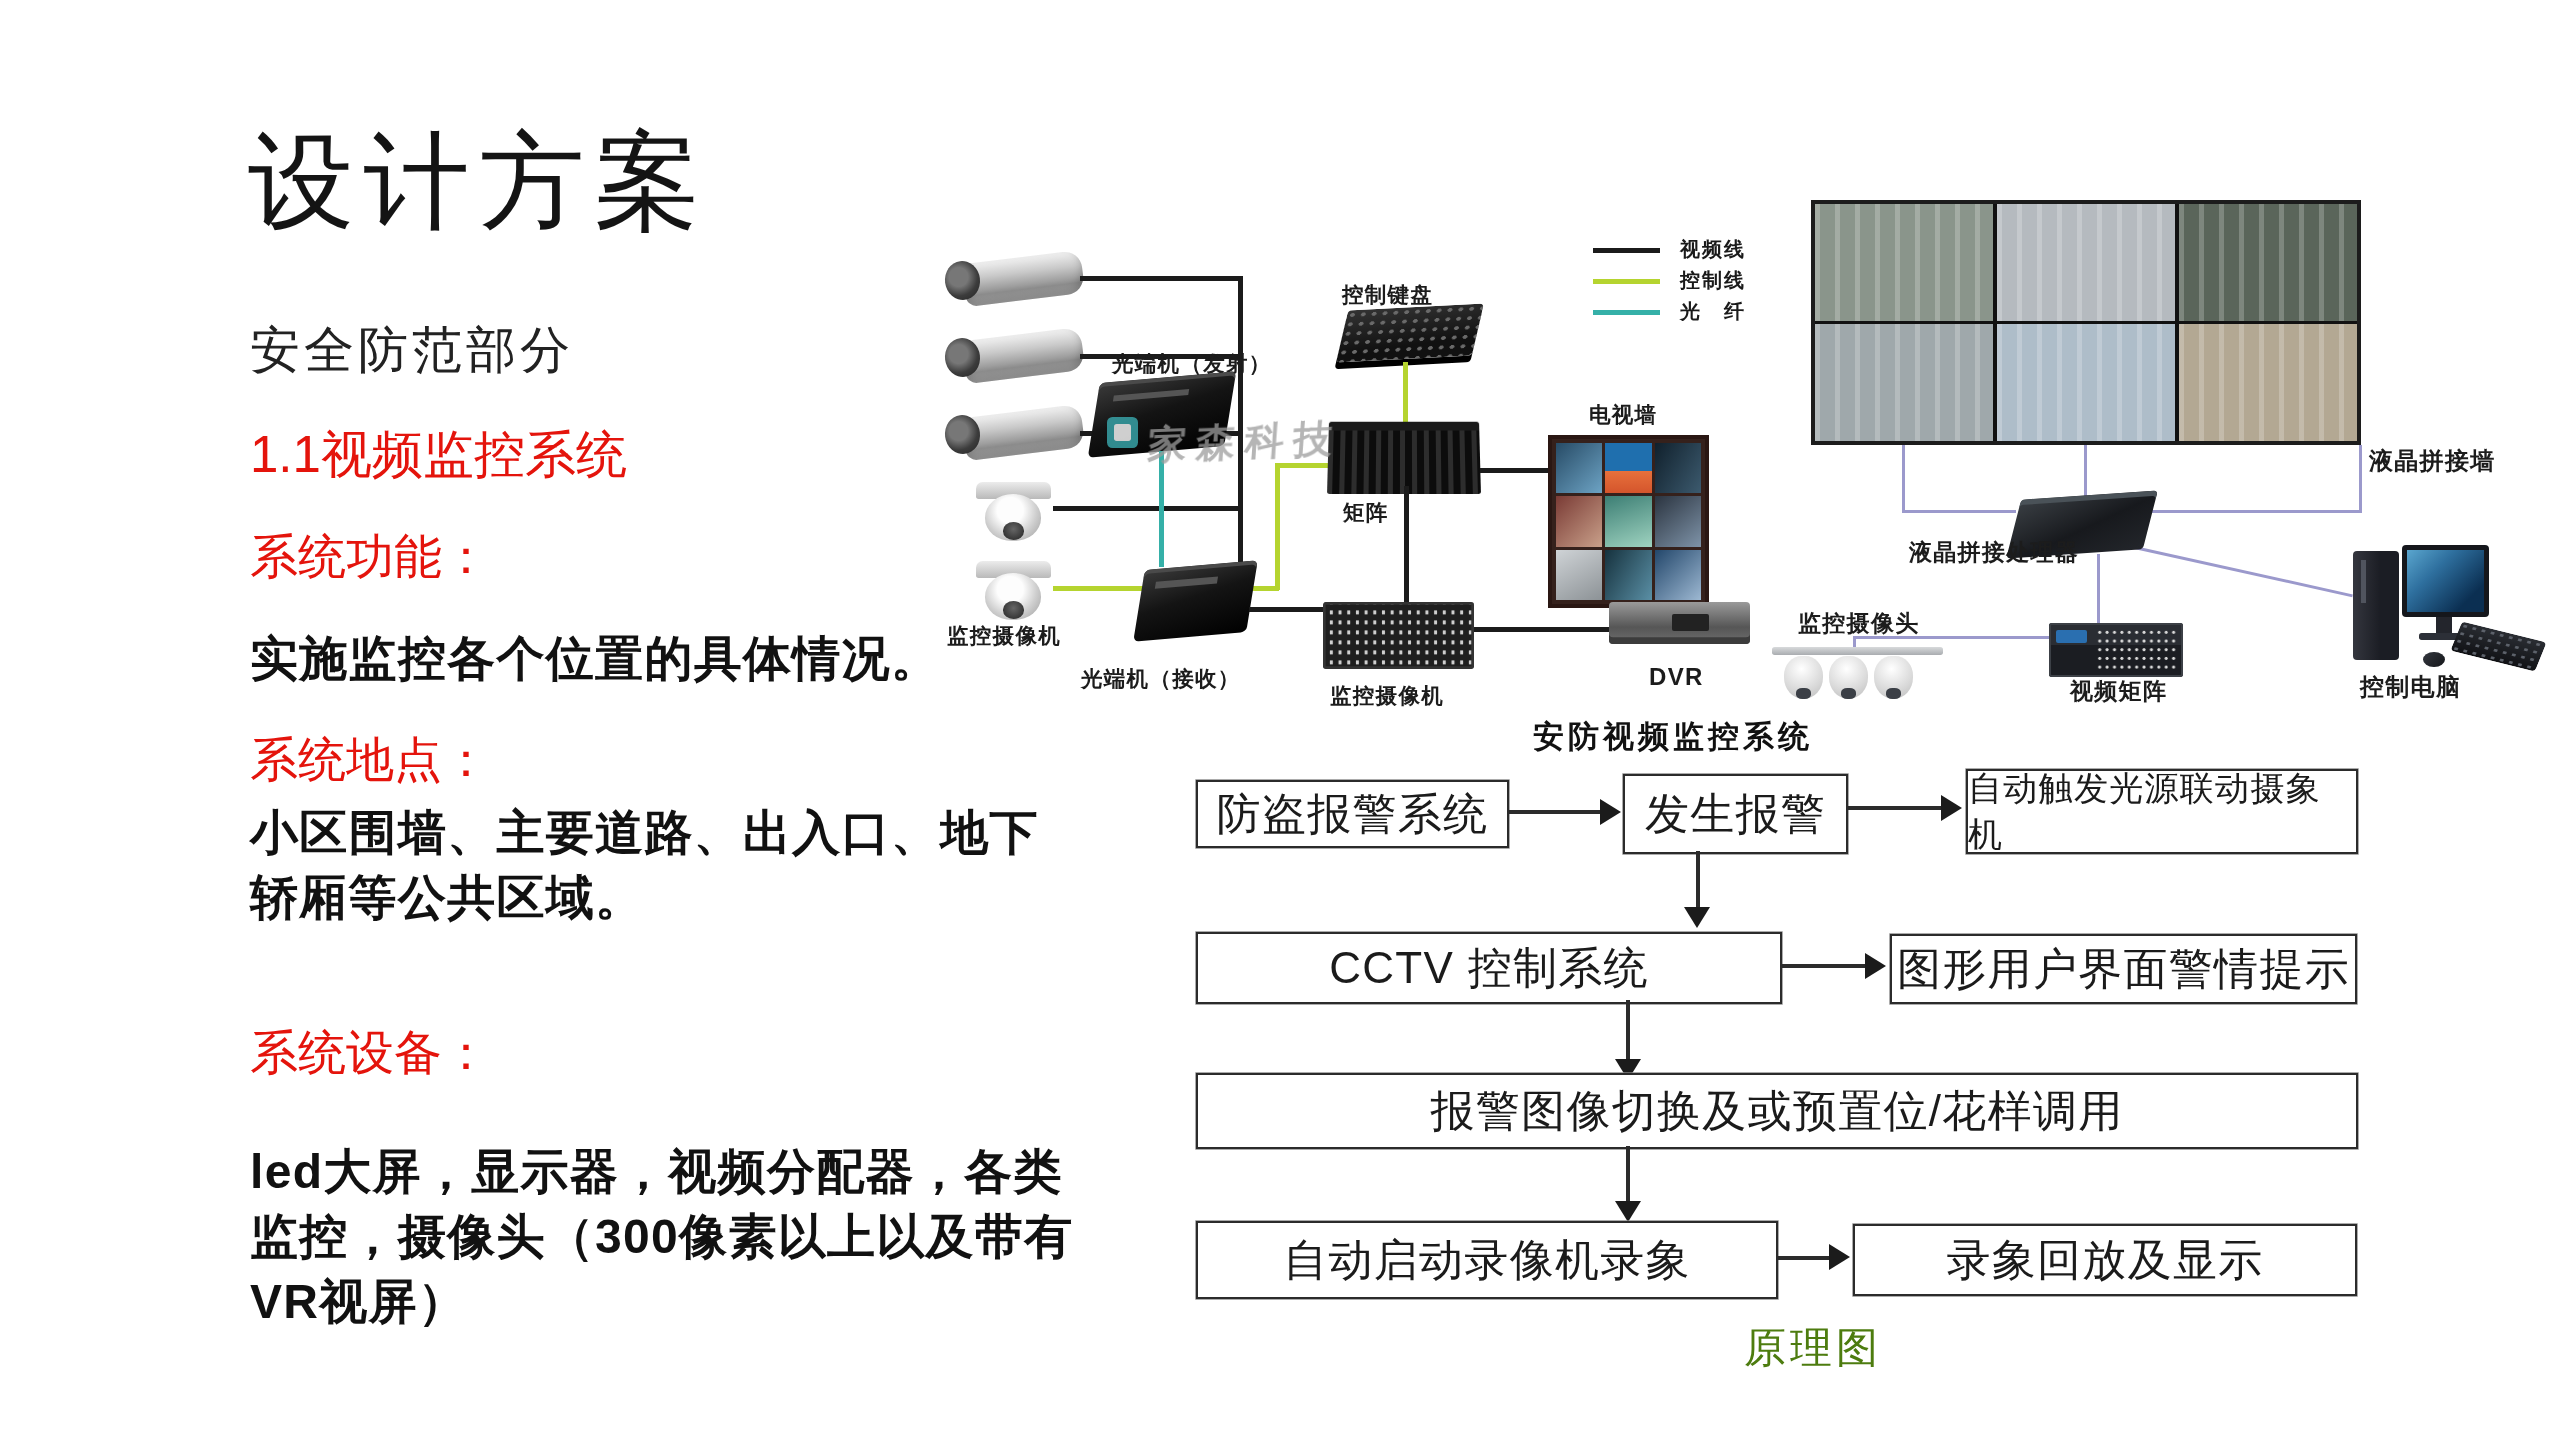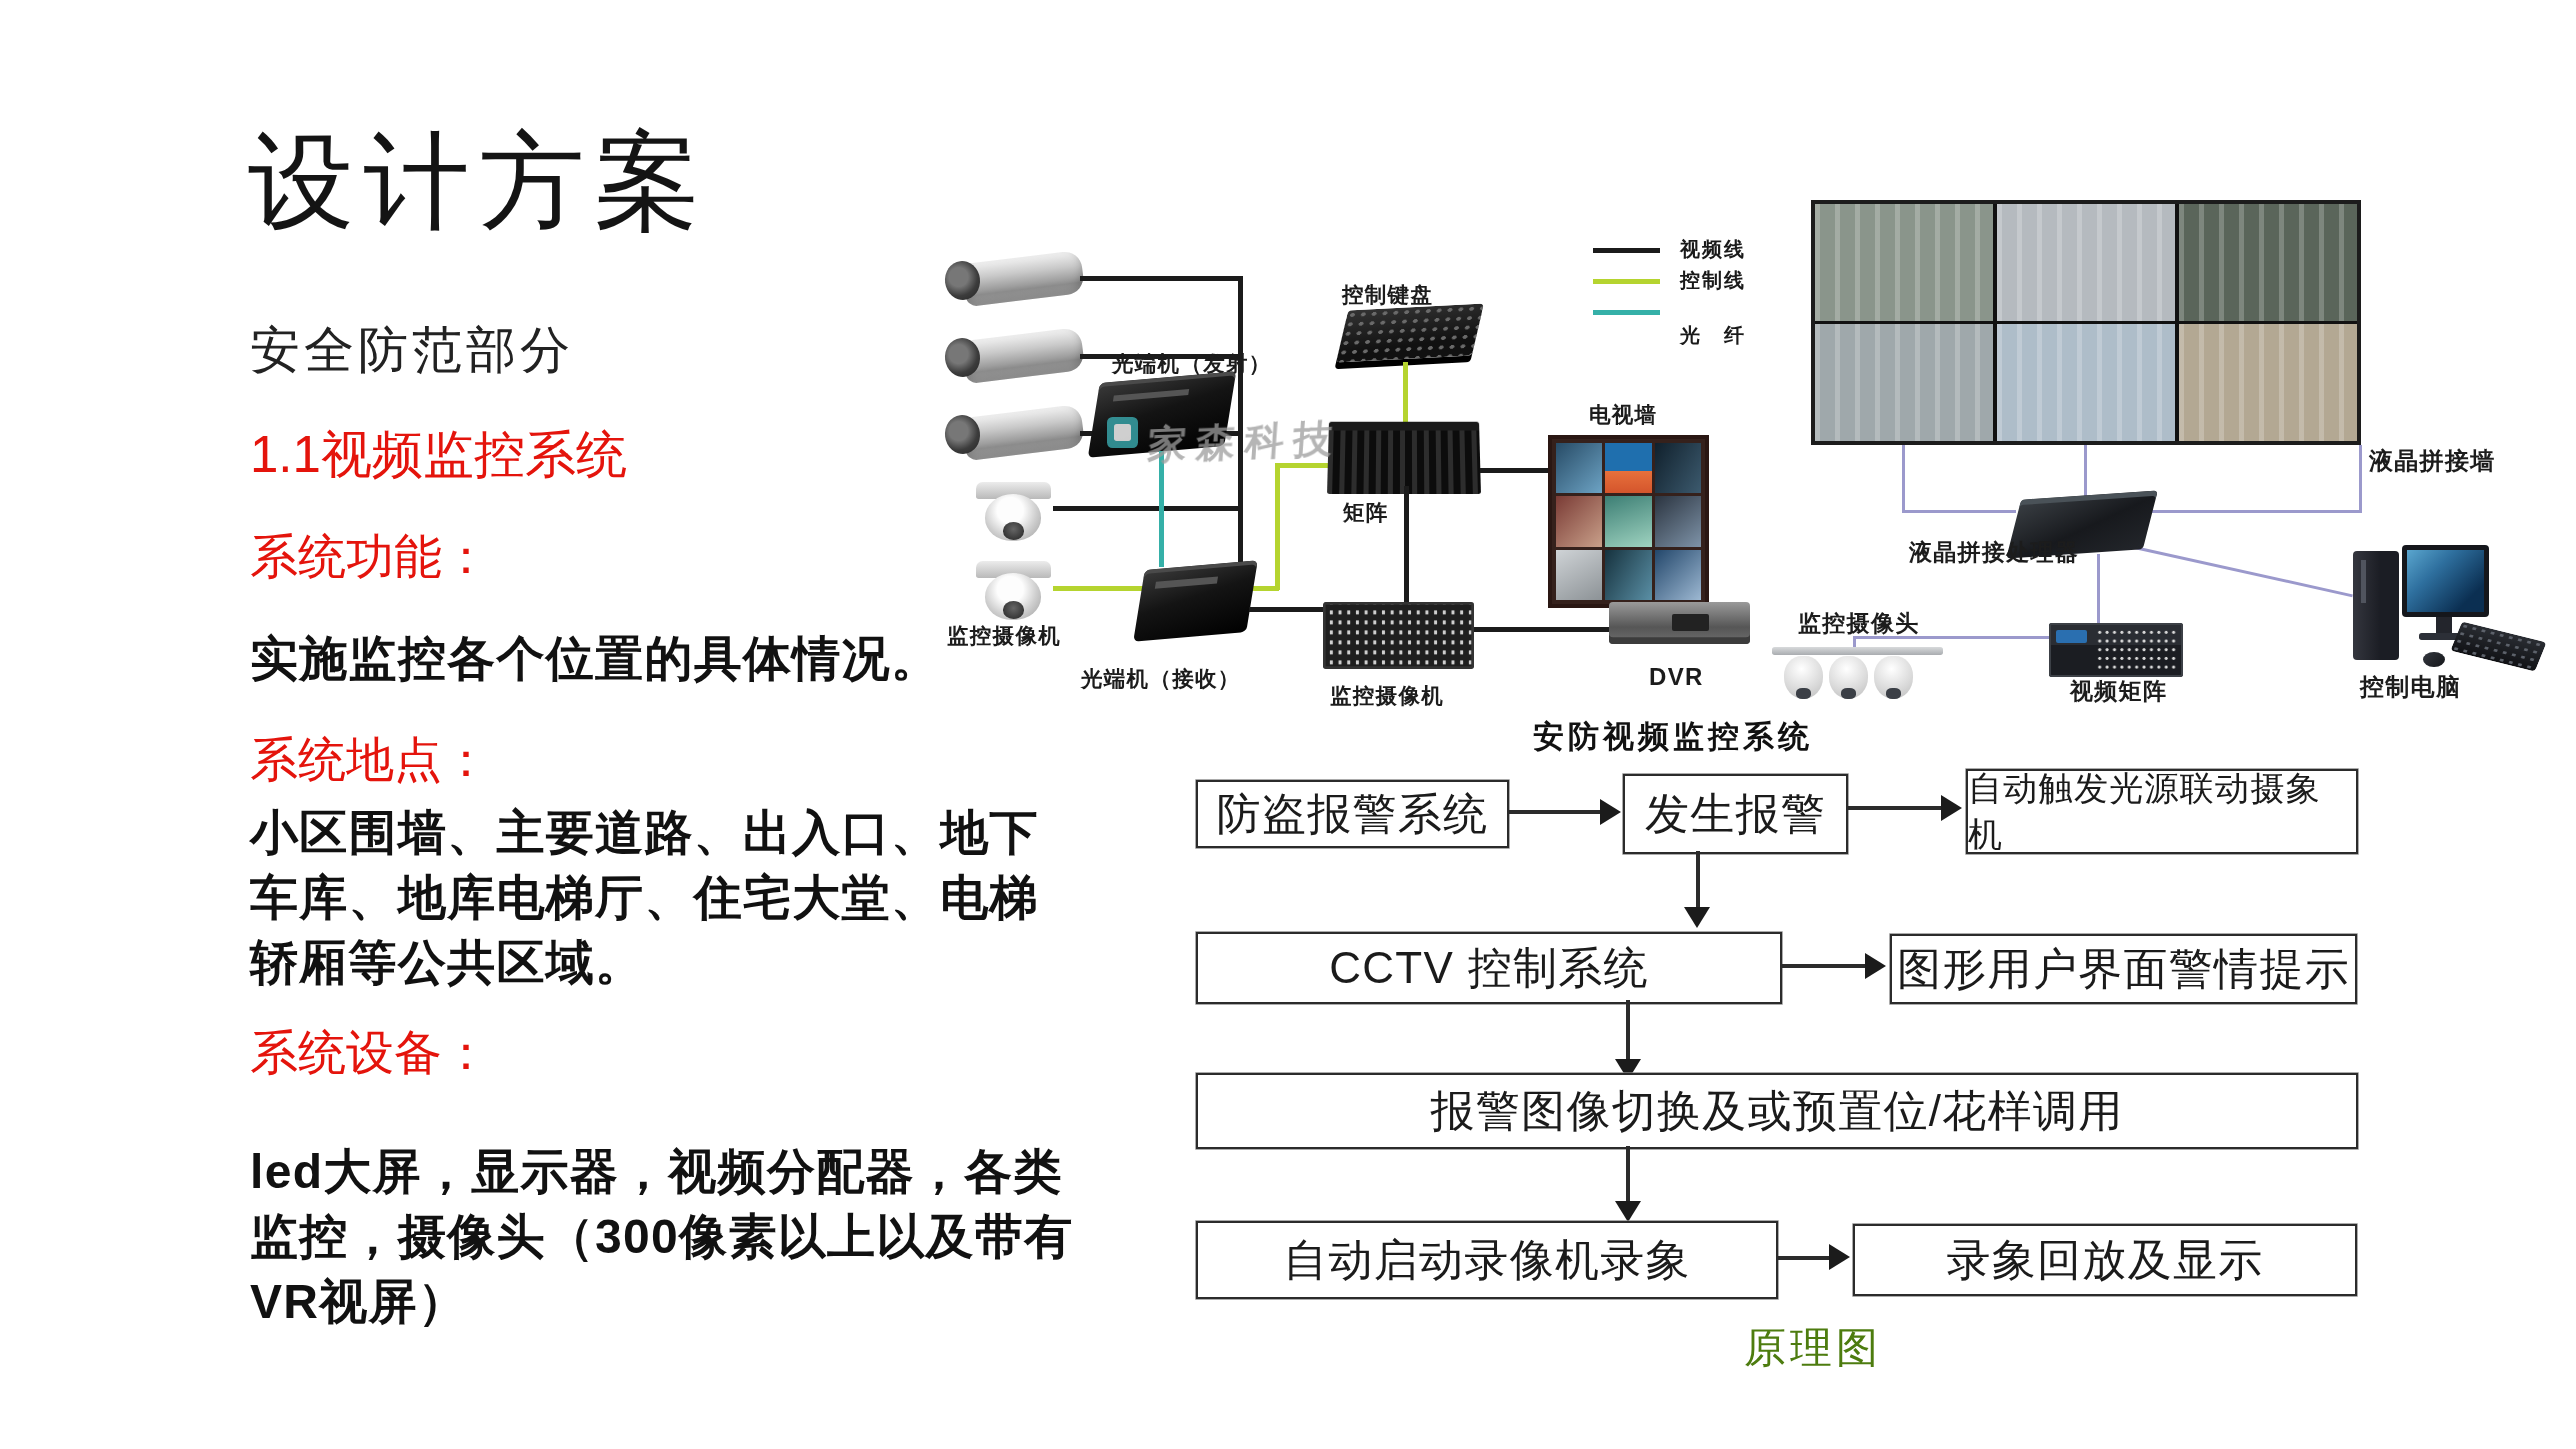--- a/index.html
+++ b/index.html
@@ -104,21 +104,20 @@
   <div class="abs title" style="left:248px;top:111px;">设计方案</div>
   <div class="abs subtitle" style="left:250px;top:317px;">安全防范部分</div>
   <div class="abs section" style="left:250px;top:421px;">1.1视频监控系统</div>
 
   <div class="abs rhead" style="left:250px;top:525px;">系统功能：</div>
   <div class="abs para" style="left:250px;top:626px;">实施监控各个位置的具体情况。</div>
 
   <div class="abs rhead" style="left:250px;top:728px;">系统地点：</div>
   <div class="abs para" style="left:250px;top:800px;">
     <div>小区围墙、主要道路、出入口、地下</div>
-    <div>车库、地库电梯厅、住宅大堂、电梯</div>
     <div>轿厢等公共区域。</div>
   </div>
 
   <div class="abs rhead" style="left:250px;top:1021px;">系统设备：</div>
   <div class="abs para" style="left:250px;top:1139px;">
     <div>led大屏，显示器，视频分配器，各类</div>
     <div>监控，摄像头（300像素以上以及带有</div>
     <div>VR视屏）</div>
   </div>
 
@@ -188,21 +187,21 @@
   <div class="abs hl" style="left:1474px;top:627px;width:135px;"></div>
   <div class="abs dvr" style="left:1609px;top:602px;width:141px;height:42px;"></div>
   <div class="abs dlabel" style="left:1649px;top:663px;font-size:24px;">DVR</div>
   <div class="abs cap" style="left:1533px;top:716px;">安防视频监控系统</div>
 
   <div class="abs hl" style="left:1593px;top:248px;width:67px;"></div>
   <div class="abs legend-label" style="left:1680px;top:236px;">视频线</div>
   <div class="abs hl green" style="left:1593px;top:279px;width:67px;"></div>
   <div class="abs legend-label" style="left:1680px;top:267px;">控制线</div>
   <div class="abs hl teal" style="left:1593px;top:310px;width:67px;"></div>
-  <div class="abs legend-label" style="left:1680px;top:298px;margin-top:24px;">光　纤</div>
+  <div class="abs legend-label" style="left:1680px;top:298px;">光　纤</div>
 
   <div class="abs wm-logo" style="left:1107px;top:417px;"></div>
   <div class="abs wm-text" style="left:1148px;top:415px;">家森科技</div>
 
   <div class="abs wall2" style="left:1811px;top:200px;width:550px;height:245px;">
     <div class="t1"></div>
       <div class="t2"></div>
       <div class="t3"></div>
     <div class="t4"></div>
       <div class="t5"></div>

